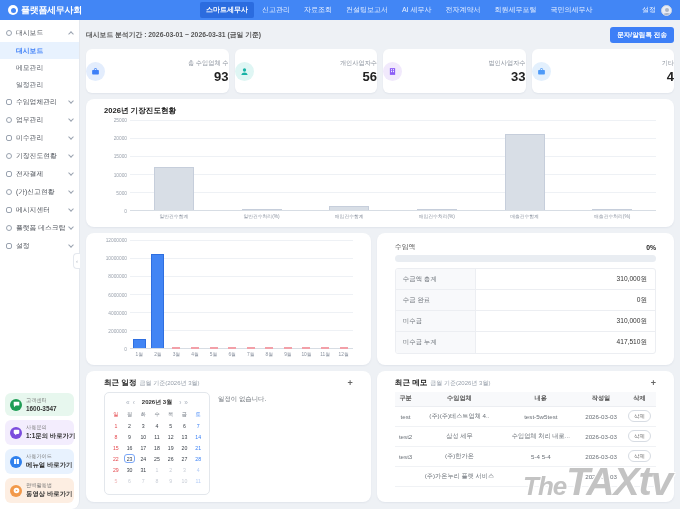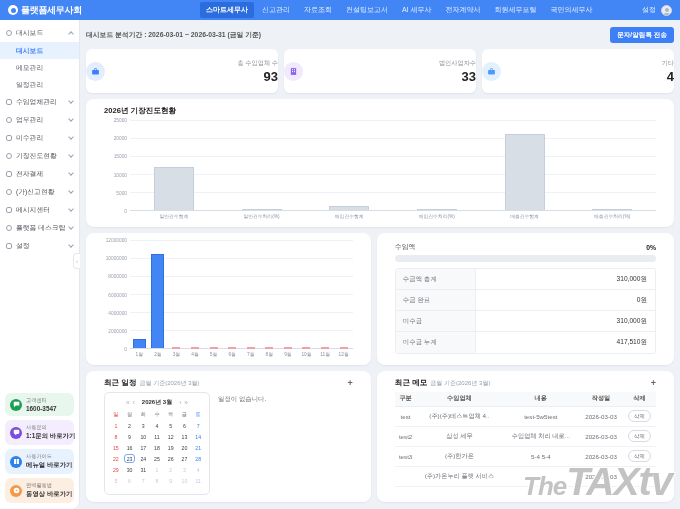--- a/index.html
+++ b/index.html
@@ -271,20 +271,32 @@
         <div class="stat-card">
           <span class="stat-icon si-blue">
             <svg width="9" height="9" viewBox="0 0 12 12">
               <rect x="1.5" y="4" width="9" height="6" rx="1" fill="currentColor"></rect>
               <path d="M4.5 4V2.8c0-.5.4-.8.8-.8h1.4c.4 0 .8.3.8.8V4" stroke="currentColor" fill="none"></path>
             </svg>
           </span>
           <div class="stat-right">
             <div class="stat-label">총 수임업체 수</div>
             <div class="stat-value">93</div>
+          </div>
+        </div>
+        <div class="stat-card">
+          <span class="stat-icon si-teal">
+            <svg width="9" height="9" viewBox="0 0 12 12">
+              <circle cx="6" cy="4" r="2.2" fill="currentColor"></circle>
+              <path d="M1.8 10.5c.4-2.2 2.2-3.3 4.2-3.3s3.8 1.1 4.2 3.3z" fill="currentColor"></path>
+            </svg>
+          </span>
+          <div class="stat-right">
+            <div class="stat-label">개인사업자수</div>
+            <div class="stat-value">56</div>
           </div>
         </div>
         <div class="stat-card">
           <span class="stat-icon si-purple">
             <svg width="9" height="9" viewBox="0 0 12 12">
               <rect x="2.5" y="1.5" width="7" height="9" fill="currentColor"></rect>
               <rect x="4" y="3" width="1.4" height="1.4" fill="#fff"></rect>
               <rect x="6.6" y="3" width="1.4" height="1.4" fill="#fff"></rect>
               <rect x="4" y="5.5" width="1.4" height="1.4" fill="#fff"></rect>
               <rect x="6.6" y="5.5" width="1.4" height="1.4" fill="#fff"></rect>

